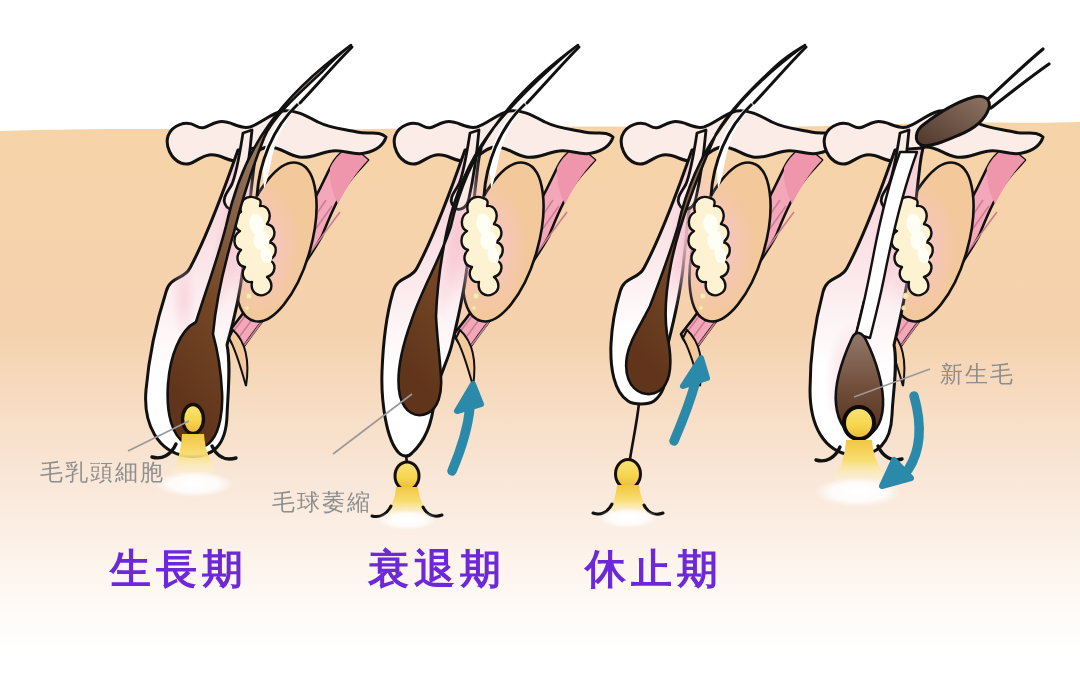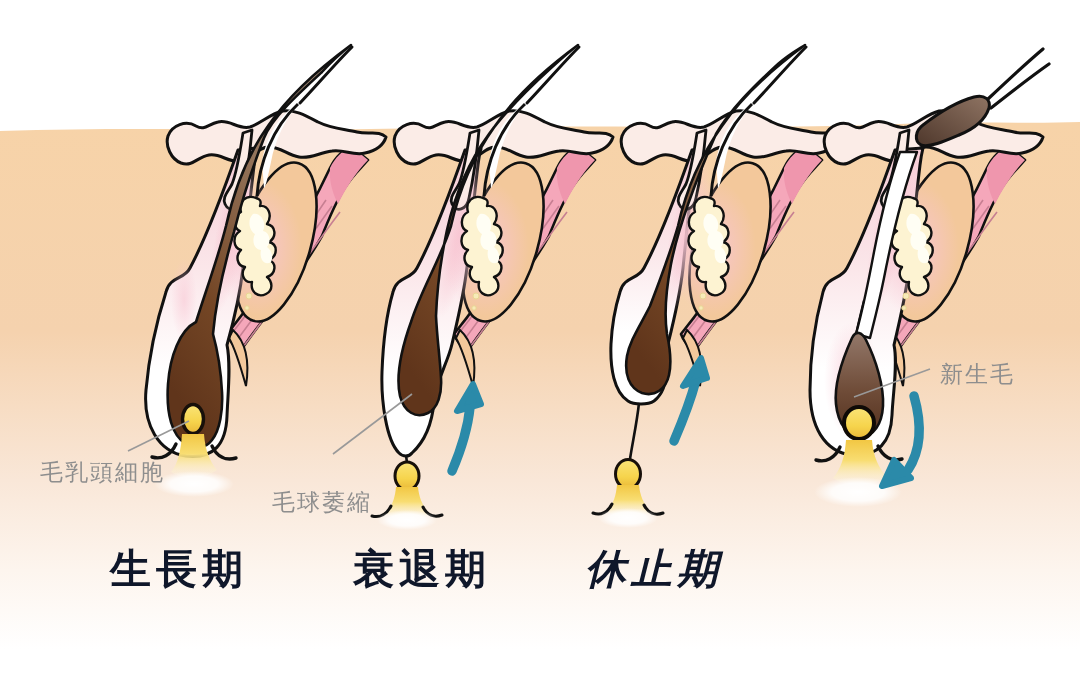--- a/index.html
+++ b/index.html
@@ -7,21 +7,21 @@
     position:relative;width:1080px;height:686px;background:#ffffff;overflow:hidden;
     font-family:"Liberation Serif","DejaVu Serif",serif;
   }
   .canvas svg{position:absolute;left:0;top:0;}
   .ann{
     position:absolute;color:#8e8e8e;font-size:23px;letter-spacing:2px;
     white-space:nowrap;line-height:1;
   }
   .stage-title{
     position:absolute;top:549px;width:210px;text-align:center;
-    color:#0f172a;font-size:41px;font-weight:bold;letter-spacing:5px;
+    color:#6d28d9;font-size:41px;font-weight:bold;letter-spacing:5px;
     white-space:nowrap;line-height:1;
   }
 </style>
 </head>
 <body>
 
 <div class="canvas">
 
 <svg width="1080" height="686" viewBox="0 0 1080 686">
   <defs>
@@ -248,16 +248,16 @@
   <path d="M 128,451 L 189,421" stroke="#999999" stroke-width="1.6" fill="none"></path>
   <path d="M 333,454 L 412,394" stroke="#999999" stroke-width="1.6" fill="none"></path>
   <path d="M 930,369 L 854,397" stroke="#999999" stroke-width="1.6" fill="none"></path>
 </svg>
 
 <div class="ann" style="left:40px;top:461px;">毛乳頭細胞</div>
 <div class="ann" style="left:272px;top:463px;margin-top:28px;">毛球萎縮</div>
 <div class="ann" style="left:940px;top:363px;">新生毛</div>
 
 <div class="stage-title" style="left:74px;">生長期</div>
-<div class="stage-title" style="left:317px;">衰退期</div>
-<div class="stage-title" style="left:549px;font-style:italic;">休止期</div>
+<div class="stage-title" style="left:332px;">衰退期</div>
+<div class="stage-title" style="left:549px;">休止期</div>
 
 </div>
 
 </body></html>

